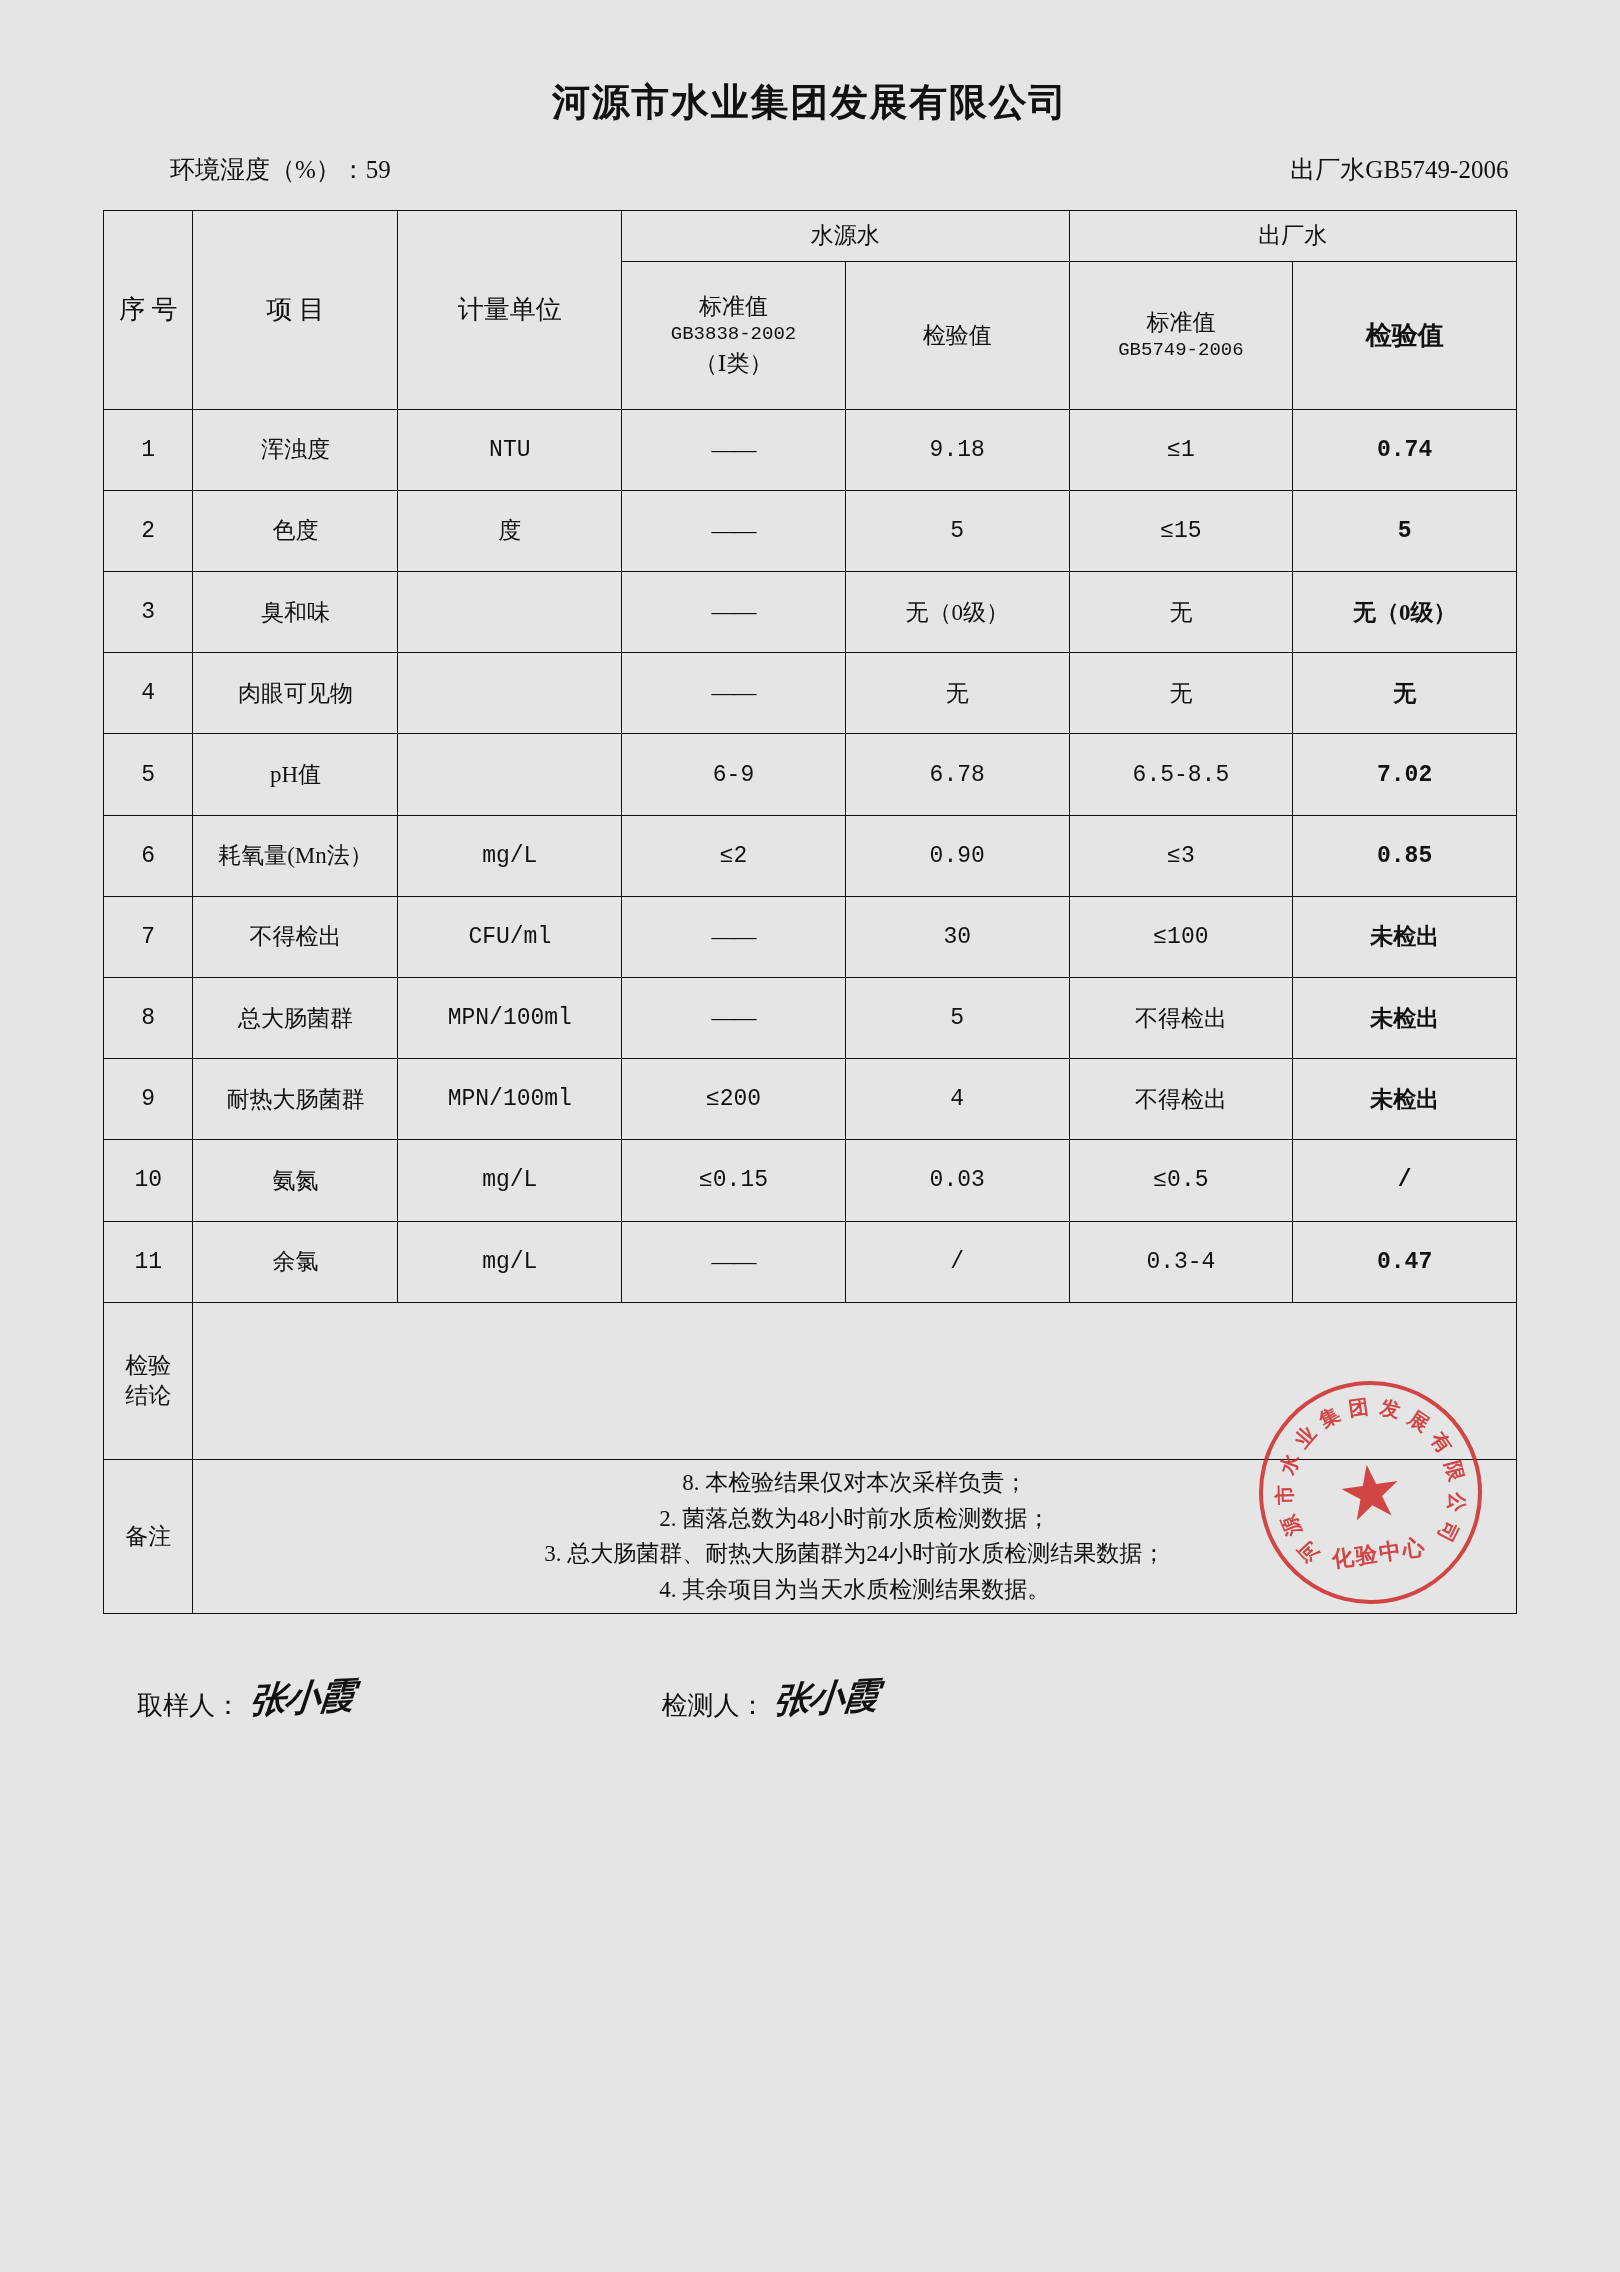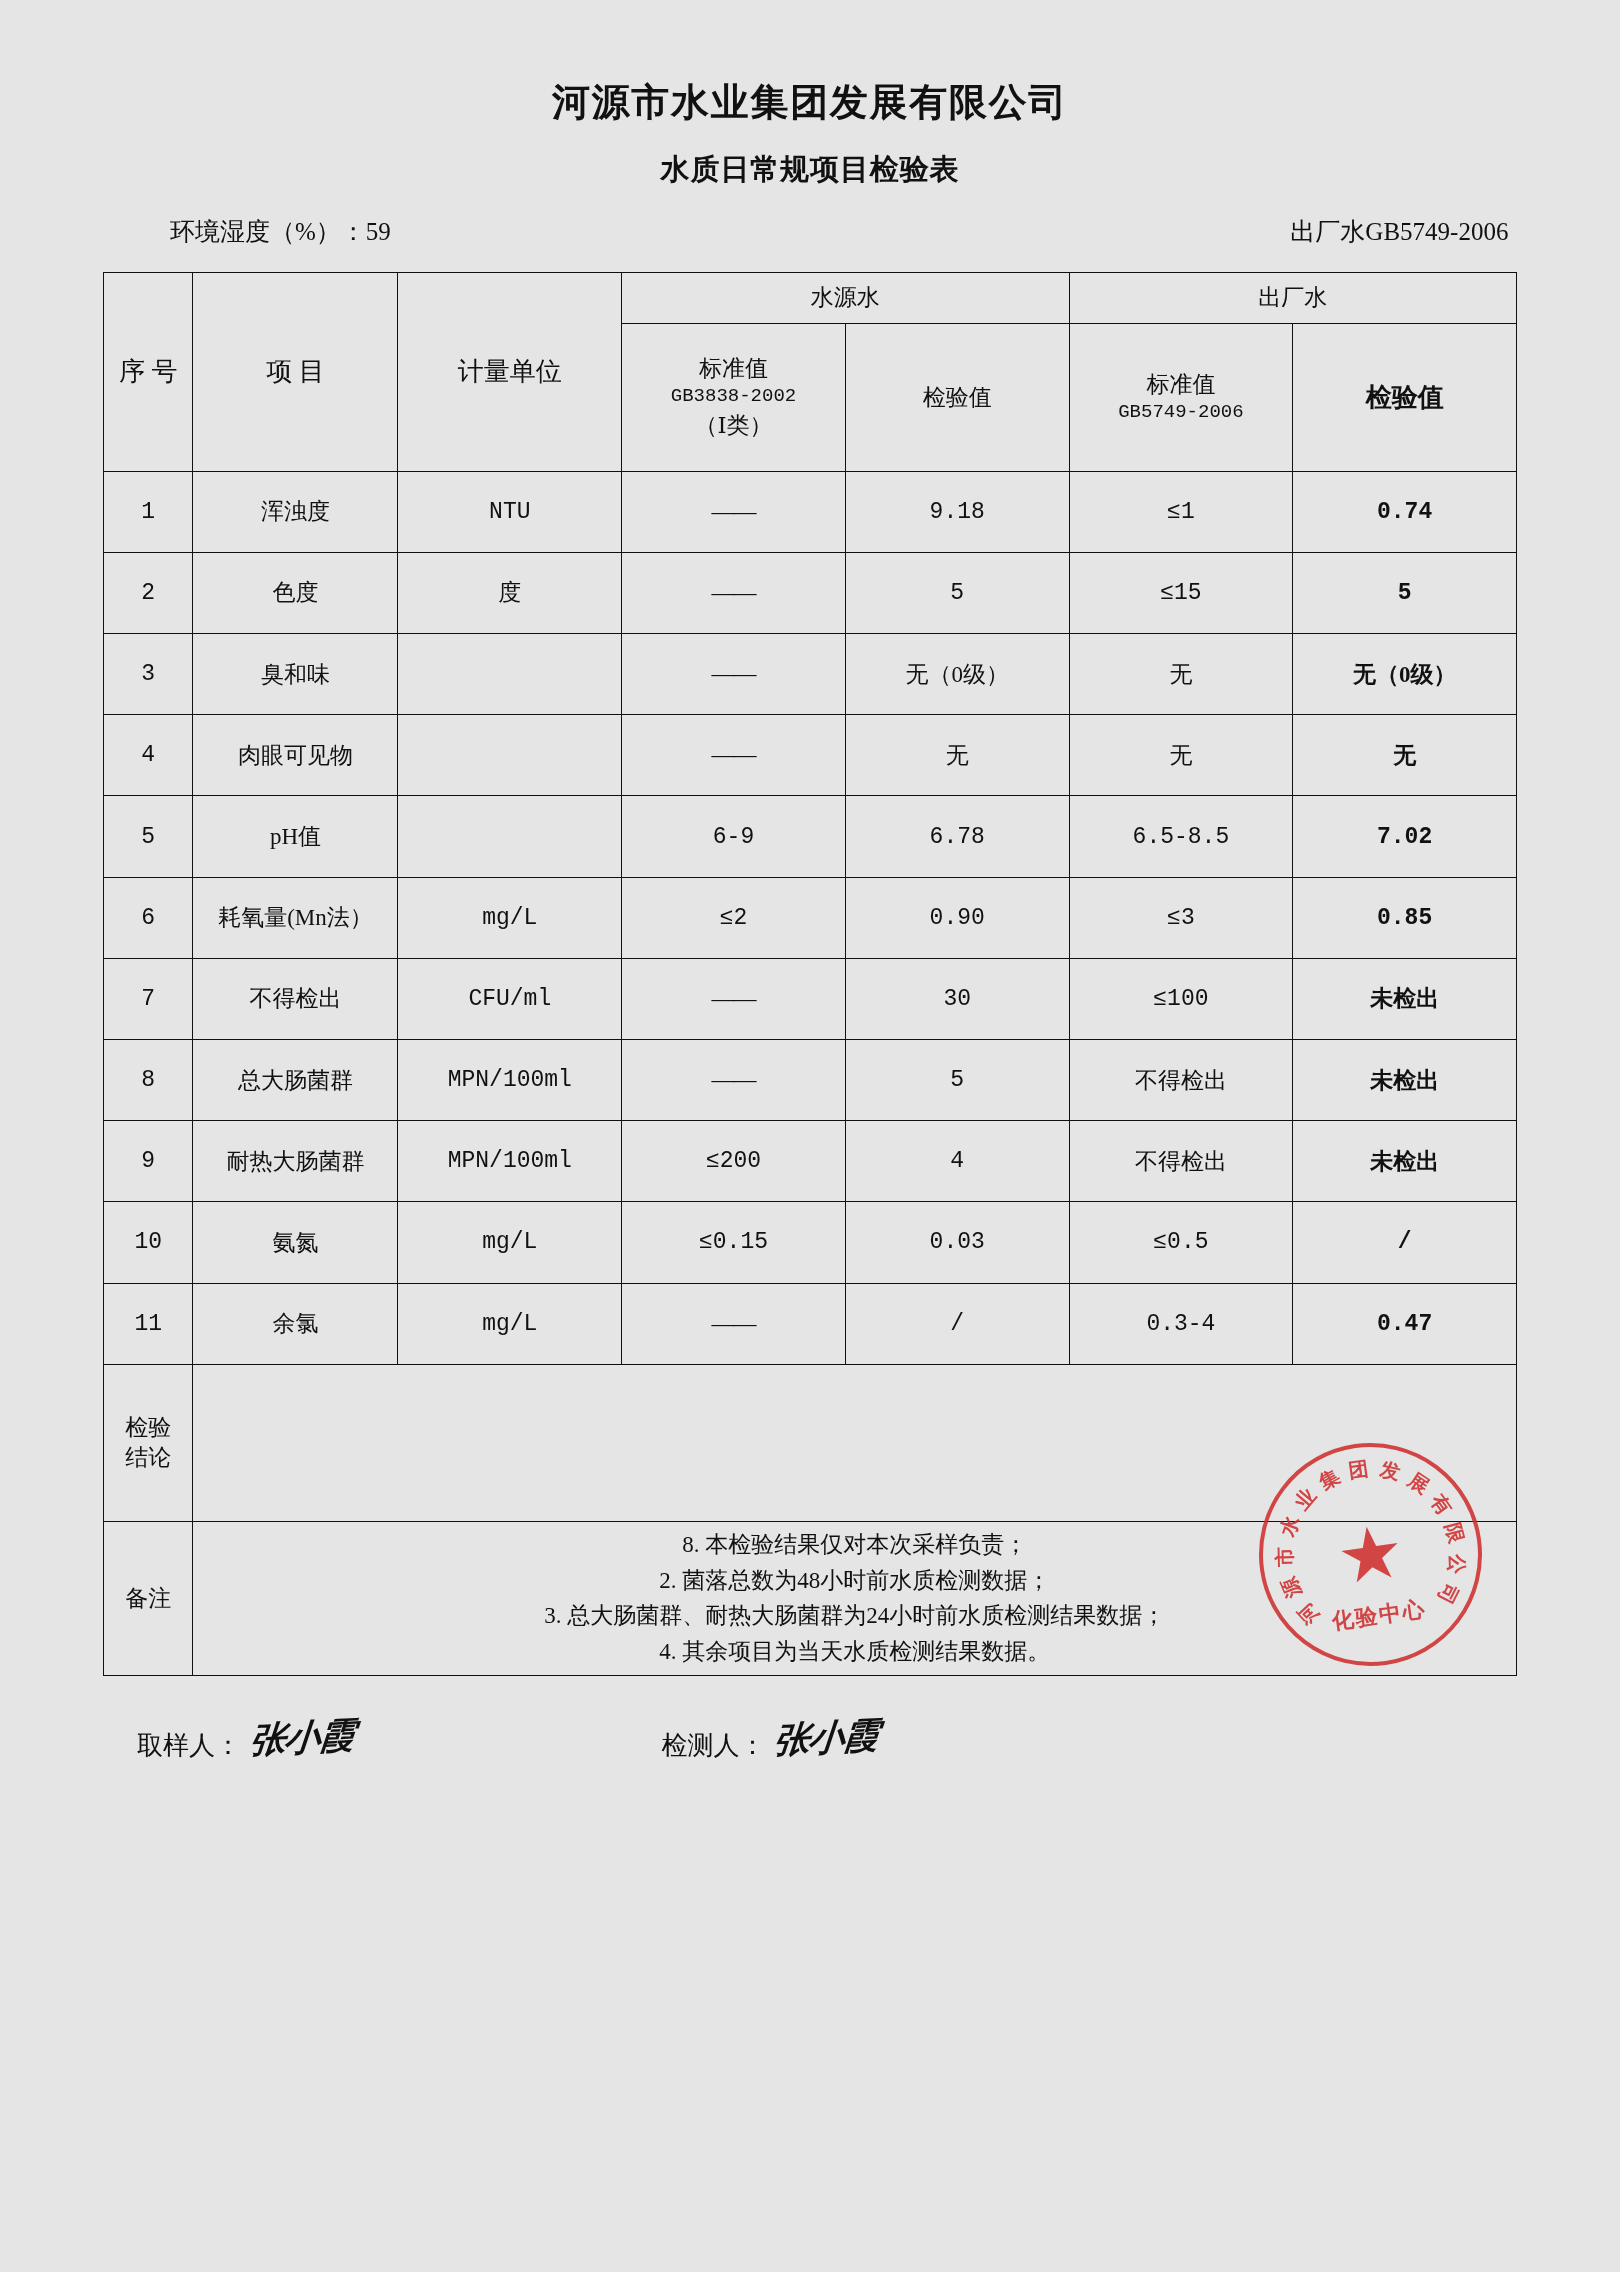--- a/index.html
+++ b/index.html
@@ -129,21 +129,21 @@
     font-size: 24px;
   }
   td.remark-body {
     text-align: left;
     padding: 10.3px 15.4px;
     font-size: 22px;
     line-height: 1.55;
     position: relative;
   }
   .signatures {
-    margin-top: 38px;
+    margin-top: 60px;
     display: flex;
     font-size: 26px;
     padding: 0 34px;
   }
   .sig-block {
     display: flex;
     align-items: flex-end;
   }
   .sig-block.second { margin-left: 309px; }
   .sig-label { white-space: nowrap; }
@@ -202,21 +202,20 @@
     transform-origin: 0 0;
   }
   .dash { letter-spacing: -0.9px; }
 </style>
 </head>
 <body>
 
 <div class="page">
 
   <div class="doc-title">河源市水业集团发展有限公司</div>
-  <div class="doc-subtitle">水质日常规项目检验表</div>
 
   <div class="meta">
     <div class="meta-row indent">
       <div class="left">
         <span>环境湿度（%）：</span><span>59</span>
       </div>
       <div class="right">出厂水GB5749-2006</div>
     </div>
   </div>
 

